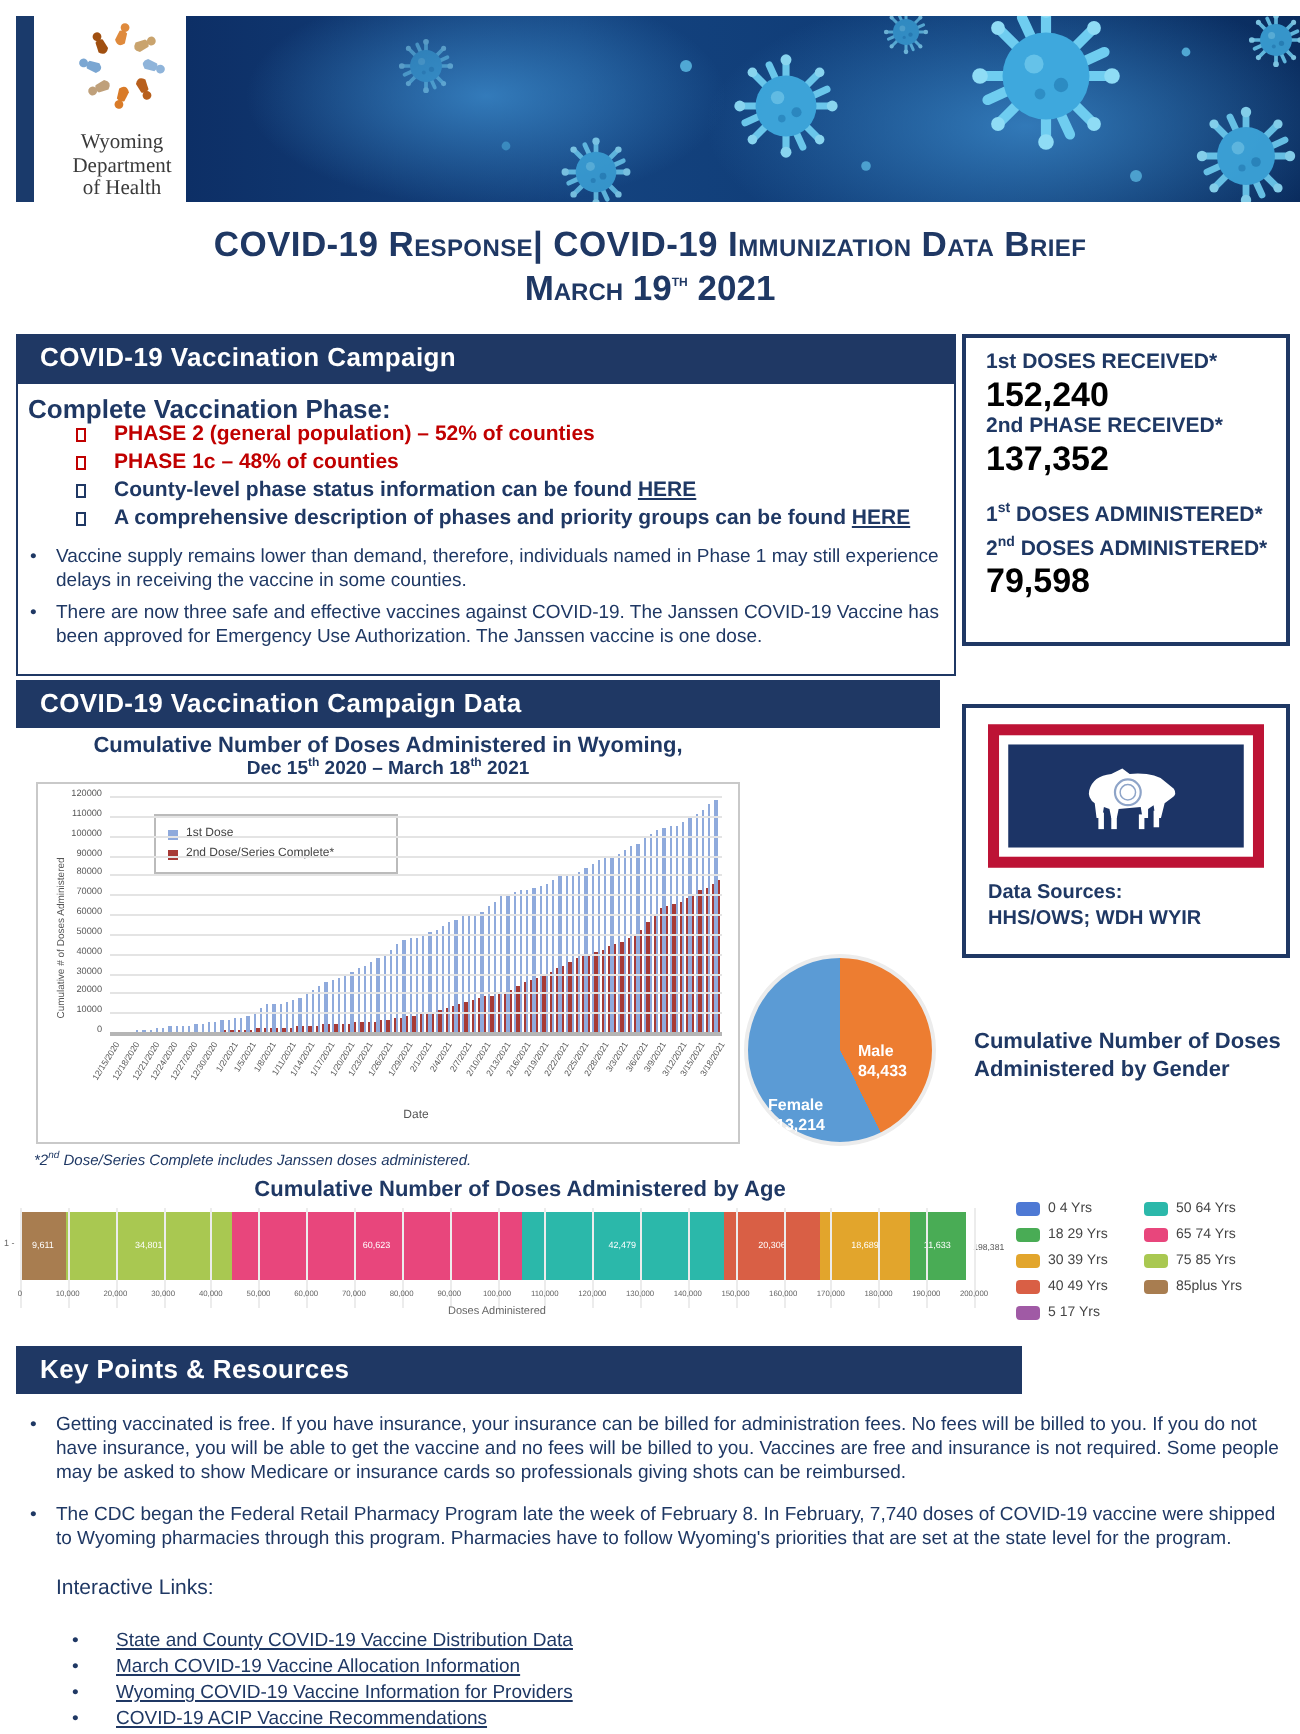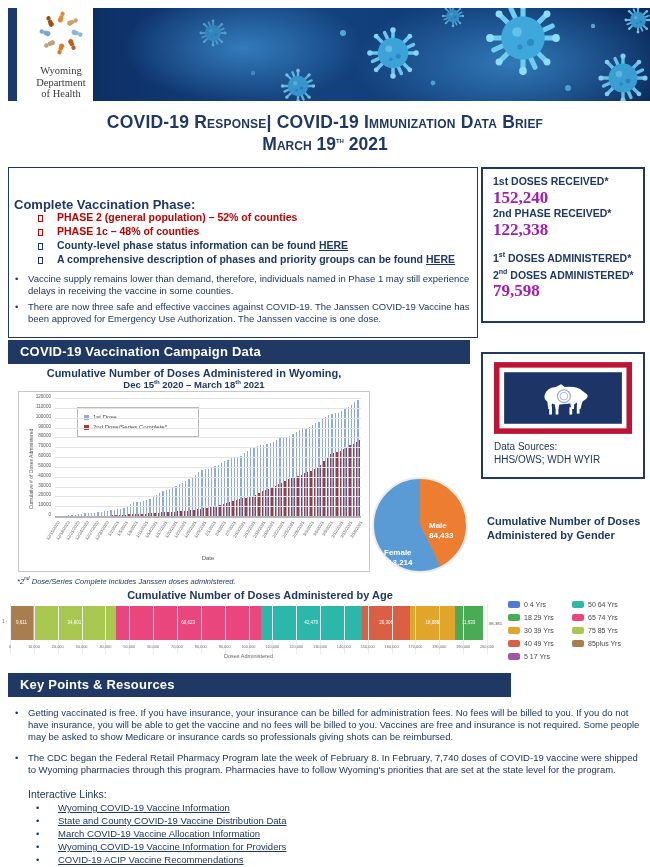--- a/index.html
+++ b/index.html
@@ -31,21 +31,21 @@
   .phase-bullet { position:absolute; left:38px; width:430px; font-size:10.5px; font-weight:bold; }
   .sq { display:inline-block; width:5px; height:7px; border:1px solid currentColor; margin-right:14px; vertical-align:-1px; }
   .phase-link { text-decoration:underline; cursor:pointer; }
   .camp-para { position:absolute; left:28px; width:447px; font-size:9.5px; line-height:11.5px; color:#1f3864; }
   .camp-dot { position:absolute; left:15px; font-size:9.5px; color:#1f3864; }
 
   
   #stats-box { position:absolute; left:481px; top:167px; width:164px; height:156px; border:2px solid #1f3864; padding:6px 0 0 10px; }
   .stat-label { font-size:10.5px; font-weight:bold; color:#1f3864; line-height:13px; }
   .stat-label sup { font-size:7px; }
-  .stat-value { font-size:17px; font-weight:bold; color:#a21caf; line-height:19px;font-family:Liberation Serif, serif; }
+  .stat-value { font-size:17px; font-weight:bold; color:#000000; line-height:19px; }
   .stat-gap { height:9px; }
 
   
   #data-bar { left:8px; top:340px; width:462px; height:24px; }
   #dose-title1 { position:absolute; left:18px; top:367px; width:352px; text-align:center; font-size:11px; font-weight:bold; color:#1f3864; }
   #dose-title2 { position:absolute; left:18px; top:379px; width:352px; text-align:center; font-size:9.5px; font-weight:bold; color:#1f3864; }
   #dose-title2 sup { font-size:6px; }
 
   #dose-chart { position:absolute; left:18px; top:391px; width:352px; height:181px; border:1px solid #c9c9c9; background:#fff; }
   #dose-ylabel { position:absolute; left:1px; top:18px; width:10px; height:120px; }
@@ -65,21 +65,21 @@
   #dose-legend { position:absolute; left:22px; top:8px; width:122px; border:1px solid #bbb; background:#fff; padding:4px 6px; }
   .leg-row { display:flex; align-items:center; gap:4px; height:10px; }
   .leg-chip { width:5px; height:5px; }
   .leg-txt { font-size:6px; color:#444; }
   #dose-footnote { position:absolute; left:17px; top:575px; font-size:7.5px; font-style:italic; color:#1f3864; }
   #dose-footnote sup { font-size:5px; }
 
   
   #flag-box { position:absolute; left:481px; top:352px; width:164px; height:127px; border:2px solid #1f3864; }
   #flag-svg { position:absolute; left:11px; top:8px; }
-  #flag-caption { position:absolute; left:11px; top:86px; font-size:10px; font-weight:normal; color:#1f3864; line-height:13px; }
+  #flag-caption { position:absolute; left:11px; top:86px; font-size:10px; font-weight:bold; color:#1f3864; line-height:13px; }
 
   
   #pie-wrap { position:absolute; left:372px; top:477px; width:96px; height:96px; }
   #pie { width:96px; height:96px; border-radius:50%; border:2px solid #ececec; }
   .pie-label { position:absolute; color:#fff; font-weight:bold; font-size:8px; line-height:9.5px; }
   #pie-label-male { left:57px; top:44px; }
   #pie-label-female { left:12px; top:71px; }
   #gender-caption { position:absolute; left:487px; top:514px; width:160px; font-size:11px; font-weight:bold; color:#1f3864; line-height:14px; }
 
   
@@ -218,37 +218,38 @@
     <circle cx="500" cy="18" r="2.2" fill="#5fc0e8" opacity="0.8"></circle>
     <circle cx="160" cy="65" r="2.2" fill="#4aa6d6" opacity="0.6"></circle>
   </svg>
 
   <div id="title-block">
     <div id="title-line1">COVID-19 Response| COVID-19 Immunization Data Brief</div>
     <div id="title-line2"><span>March 19</span><sup>th</sup><span> 2021</span></div>
   </div>
 
   <div id="campaign-box"></div>
+  <div id="campaign-bar" class="section-bar">COVID-19 Vaccination Campaign</div>
   <div id="current-phase-heading">Complete Vaccination Phase:</div>
 
   <div class="phase-bullet red" style="top:211px;"><span class="sq"></span><span>PHASE 2 (general population) – 52% of counties</span></div>
   <div class="phase-bullet red" style="top:225px;"><span class="sq"></span><span>PHASE 1c – 48% of counties</span></div>
   <div class="phase-bullet navy" style="top:239px;"><span class="sq"></span><span>County-level phase status information can be found </span><span class="phase-link">HERE</span></div>
   <div class="phase-bullet navy" style="top:253px;"><span class="sq"></span><span>A comprehensive description of phases and priority groups can be found </span><span class="phase-link">HERE</span></div>
 
   <div class="camp-dot" style="top:273px;">•</div>
   <div class="camp-para" style="top:273px;">Vaccine supply remains lower than demand, therefore, individuals named in Phase 1 may still experience delays in receiving the vaccine in some counties.</div>
   <div class="camp-dot" style="top:301px;">•</div>
   <div class="camp-para" style="top:301px;">There are now three safe and effective vaccines against COVID-19. The Janssen COVID-19 Vaccine has been approved for Emergency Use Authorization.  The Janssen vaccine is one dose.</div>
 
   <div id="stats-box">
     <div class="stat-label">1st DOSES RECEIVED*</div>
     <div class="stat-value">152,240</div>
     <div class="stat-label">2nd PHASE RECEIVED*</div>
-    <div class="stat-value">122,338</div>
+    <div class="stat-value">137,352</div>
     <div class="stat-gap"></div>
     <div class="stat-label"><span>1</span><sup>st</sup><span> DOSES ADMINISTERED*</span></div>
     <div class="stat-label"><span>2</span><sup>nd</sup><span> DOSES ADMINISTERED*</span></div>
     <div class="stat-value">79,598</div>
   </div>
 
   <div id="data-bar" class="section-bar">COVID-19 Vaccination Campaign Data</div>
 
   <div id="dose-title1">Cumulative Number of Doses Administered in Wyoming,</div>
   <div id="dose-title2"><span>Dec 15</span><sup>th</sup><span> 2020 – March 18</span><sup>th</sup><span> 2021</span></div>
@@ -862,19 +863,18 @@
     </div>
 
   <div id="kp-bar" class="section-bar">Key Points &amp; Resources</div>
 
   <div class="kp-dot" style="top:707px;">•</div>
   <div class="kp-para" style="top:707px;">Getting vaccinated is free. If you have insurance, your insurance can be billed for administration fees. No fees will be billed to you.  If you do not have insurance, you will be able to get the vaccine and no fees will be billed to you.  Vaccines are free and insurance is not required. Some people may be asked to show Medicare or insurance cards so professionals giving shots can be reimbursed.</div>
   <div class="kp-dot" style="top:752px;">•</div>
   <div class="kp-para" style="top:752px;">The CDC began the Federal Retail Pharmacy Program late the week of February 8.  In February, 7,740 doses of COVID-19 vaccine were shipped to Wyoming pharmacies through this program.  Pharmacies have to follow Wyoming's priorities that are set at the state level for the program.</div>
 
   <div id="links-heading">Interactive Links:</div>
-  <div class="link-row" style="top:802px;"><span class="dot">•</span><span class="doc-link">Wyoming COVID-19 Vaccine Information</span></div>
   <div class="link-row" style="top:815px;"><span class="dot">•</span><span class="doc-link">State and County COVID-19 Vaccine Distribution Data</span></div>
   <div class="link-row" style="top:828px;"><span class="dot">•</span><span class="doc-link">March COVID-19 Vaccine Allocation Information</span></div>
   <div class="link-row" style="top:841px;"><span class="dot">•</span><span class="doc-link">Wyoming COVID-19 Vaccine Information for Providers</span></div>
   <div class="link-row" style="top:854px;"><span class="dot">•</span><span class="doc-link">COVID-19 ACIP Vaccine Recommendations</span></div>
 
 </div>
 
 </body></html>

